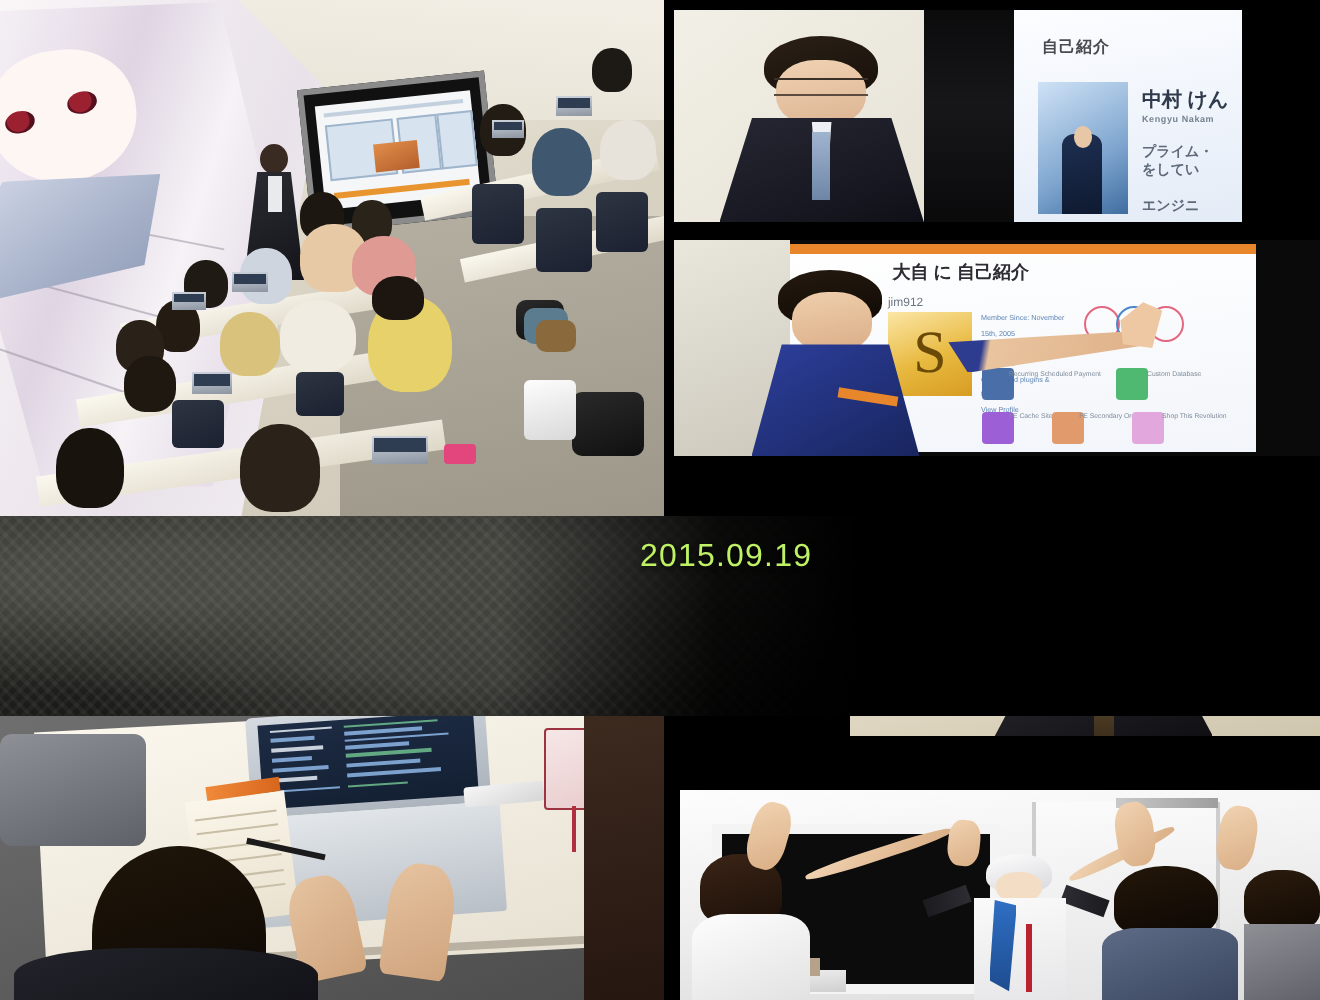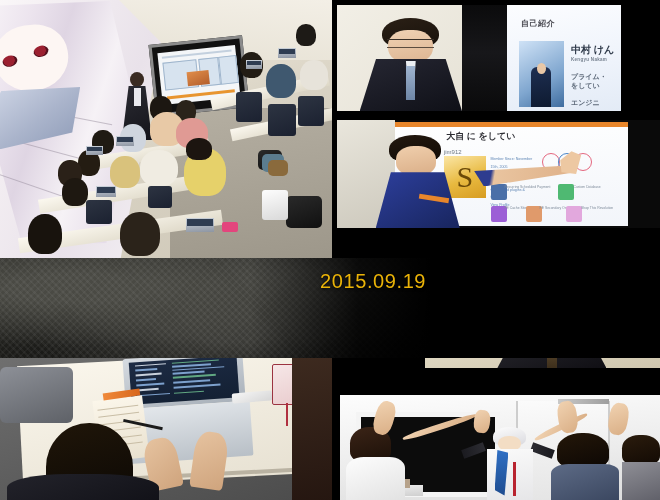--- a/index.html
+++ b/index.html
@@ -234,22 +234,22 @@
       radial-gradient(ellipse at 18% 30%, #4a4a44 0 14%, rgba(0,0,0,0) 60%),
       radial-gradient(ellipse at 52% 70%, #3c3c38 0 14%, rgba(0,0,0,0) 62%),
       radial-gradient(ellipse at 78% 24%, #444440 0 12%, rgba(0,0,0,0) 60%),
       linear-gradient(160deg,#2a2a26,#151513 60%,#0c0c0b);}
   .knit-fade{position:absolute;left:250px;top:0;width:180px;height:100px;
     background:linear-gradient(90deg,rgba(0,0,0,0) 0%,rgba(0,0,0,.85) 60%,#000 100%);}
   #seminar-title{position:absolute;left:8px;top:264px;width:440px;
     color:#fff;font-size:31px;line-height:1.29;letter-spacing:.5px;
     text-shadow:0 1px 3px rgba(0,0,0,.9);white-space:nowrap;}
   #seminar-title .l2{padding-left:10px;}
-  #seminar-date{position:absolute;left:320px;top:270px;color:#eab308;
-    font-size:20px;letter-spacing:.6px;text-shadow:0 1px 3px rgba(0,0,0,.9);}
+  #seminar-date{position:absolute;left:320px;top:270px;color:#bef264;
+    font-size:16px;letter-spacing:.6px;text-shadow:0 1px 3px rgba(0,0,0,.9);}
 </style>
 </head>
 <body>
 
 <div id="stage">
 
   <div class="panel" id="p-classroom">
     <div class="room-wall"></div>
     <div class="room-ceiling"></div>
     <div class="room-floor"></div>
@@ -367,21 +367,21 @@
         <div class="shirt"></div>
         <div class="tie"></div>
     </div>
   </div>
 
   <div class="panel" id="p-speaker2">
     <div class="s2-bg"></div>
     <div class="s2-wall"></div>
     <div class="s2-screen">
       <div class="topbar"></div>
-      <div class="s2-title">大自 に をしてい</div>
+      <div class="s2-title">大自 に 自己紹介</div>
       <div class="s2-handle">jim912</div>
       <div class="s2-logo">S</div>
       <div class="s2-meta">
         <div>Member Since: November 15th, 2005</div>
         <div>Location: Chiba, Japan</div>
         <div>jim912.net</div>
         <div>Contributed plugins &amp; themes</div>
         <div>View Profile</div>
       </div>
       <div class="badge-ring" style="left:63%;top:30%;width:16px;height:16px"></div>

